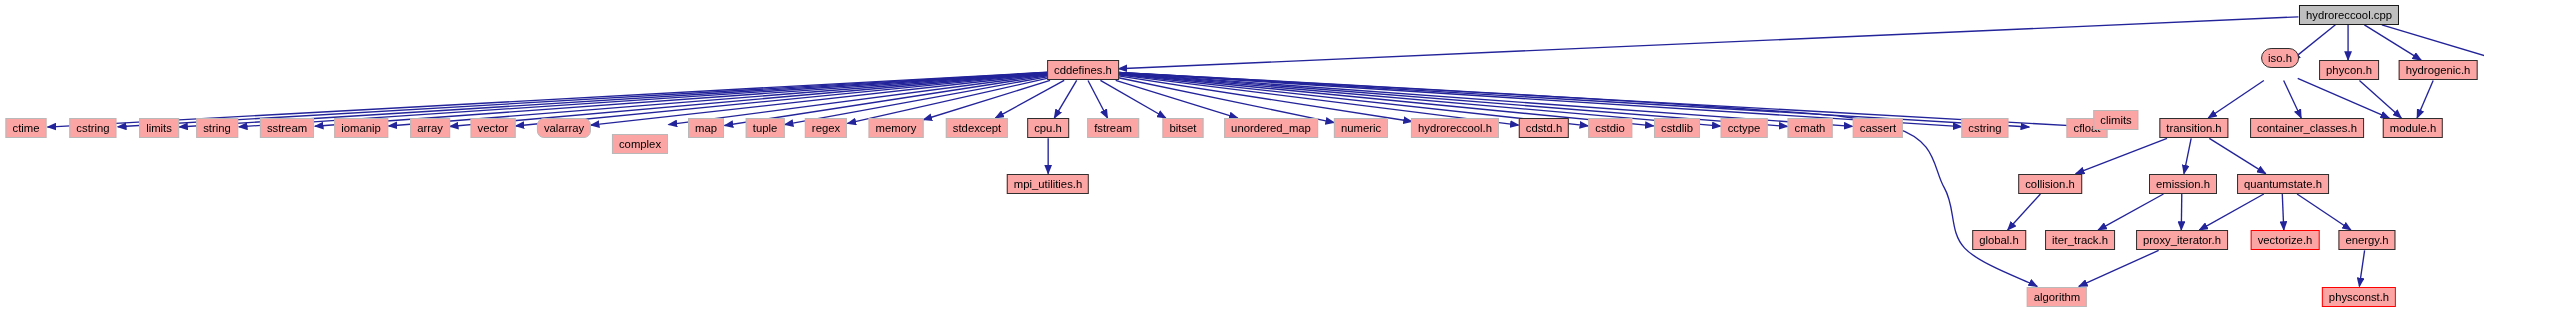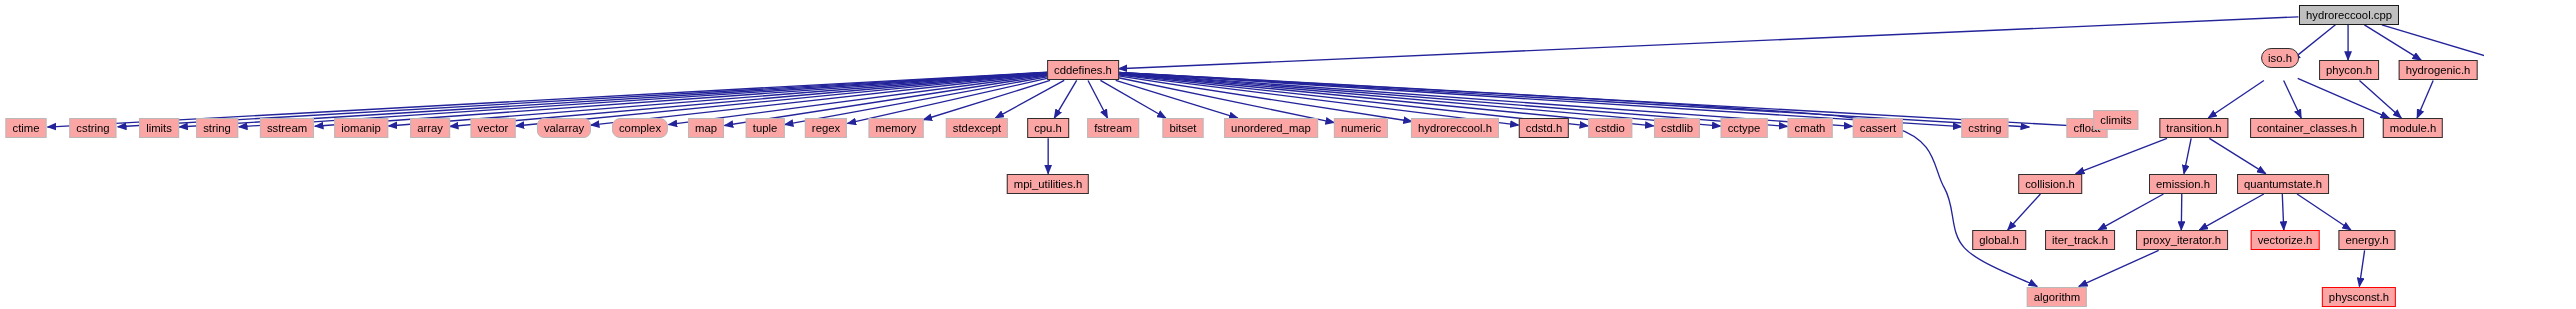--- a/index.html
+++ b/index.html
@@ -102,21 +102,21 @@
     <div class="node doc" style="left: 2534px; top: 60px;">freebound.h</div>
     <div class="node sys" style="left: 26px; top: 118px;">ctime</div>
     <div class="node sys" style="left: 93px; top: 118px;">cstring</div>
     <div class="node sys" style="left: 159px; top: 118px;">limits</div>
     <div class="node sys" style="left: 217px; top: 118px;">string</div>
     <div class="node sys" style="left: 287px; top: 118px;">sstream</div>
     <div class="node sys" style="left: 361px; top: 118px;">iomanip</div>
     <div class="node sys" style="left: 430px; top: 118px;">array</div>
     <div class="node sys" style="left: 493px; top: 118px;">vector</div>
     <div class="node sys" style="left: 564px; top: 118px; border-radius: 7px;">valarray</div>
-    <div class="node sys" style="left: 640px; top: 118px; border-radius: 8px;">complex</div>
+    <div class="node sys" style="left: 640px; top: 134px;">complex</div>
     <div class="node sys" style="left: 706px; top: 118px;">map</div>
     <div class="node sys" style="left: 765px; top: 118px;">tuple</div>
     <div class="node sys" style="left: 826px; top: 118px;">regex</div>
     <div class="node sys" style="left: 896px; top: 118px;">memory</div>
     <div class="node sys" style="left: 977px; top: 118px;">stdexcept</div>
     <div class="node doc" style="left: 1048px; top: 118px;">cpu.h</div>
     <div class="node sys" style="left: 1113px; top: 118px;">fstream</div>
     <div class="node sys" style="left: 1183px; top: 118px;">bitset</div>
     <div class="node sys" style="left: 1271px; top: 118px;">unordered_map</div>
     <div class="node sys" style="left: 1361px; top: 118px;">numeric</div>

